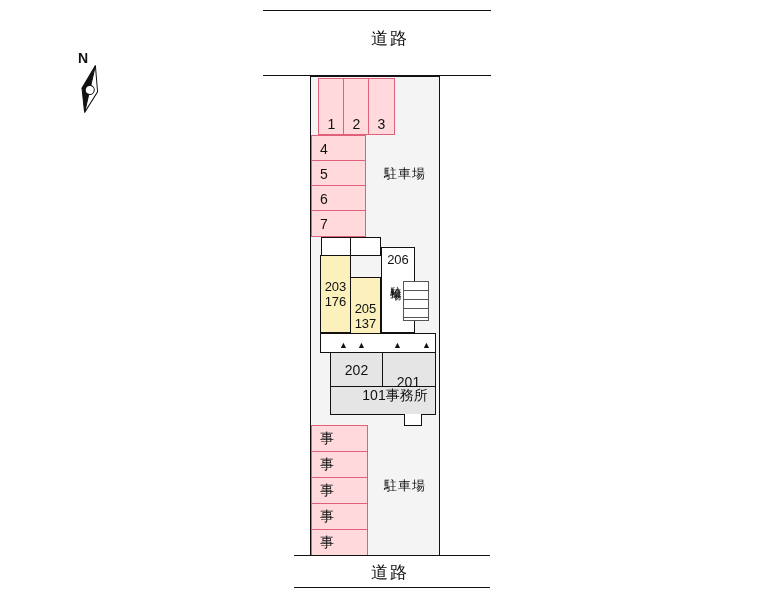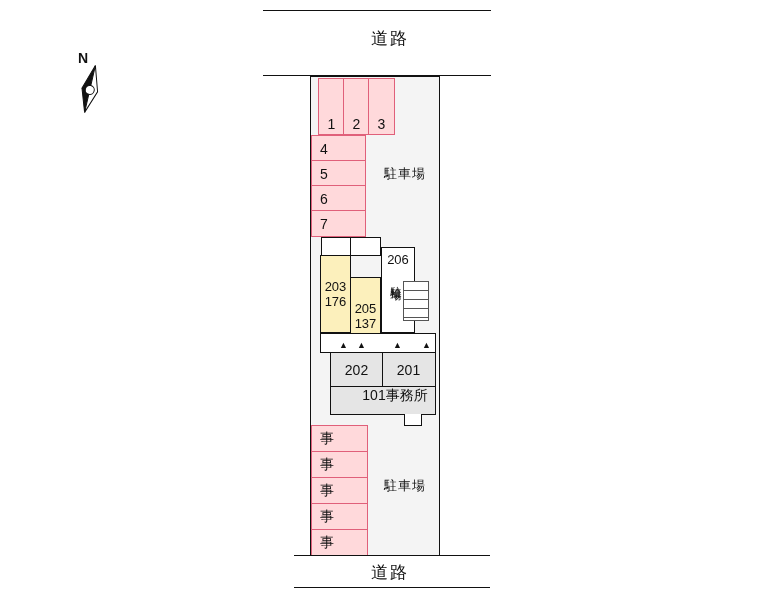--- a/index.html
+++ b/index.html
@@ -113,21 +113,21 @@
   <div class="walkway" style="left:320px; top:333px; width:116px; height:20px;"></div>
   <span class="tri" style="left:339px; top:341px;">▲</span>
   <span class="tri" style="left:357px; top:341px;">▲</span>
   <span class="tri" style="left:393px; top:341px;">▲</span>
   <span class="tri" style="left:422px; top:341px;">▲</span>
 
   <div class="bldg">
     <div class="vdiv"></div>
     <div class="hdiv"></div>
     <div class="cell" style="left:0; top:0; width:51px; height:33px;">202</div>
-    <div class="cell" style="left:51px; top:0; width:53px; height:33px;">201</div>
+    <div class="cell" style="left:51px; top:12px; width:53px; height:33px;">201</div>
     <div class="cell" style="left:12px; top:33px; width:104px; height:20px;">101事務所</div>
   </div>
   <div class="porch"></div>
 
   <div class="stall" style="left:311px; top:425px; width:57px; height:28px;">
     <div class="num-left">事</div>
   </div>
   <div class="stall" style="left:311px; top:451px; width:57px; height:28px;">
     <div class="num-left">事</div>
   </div>

